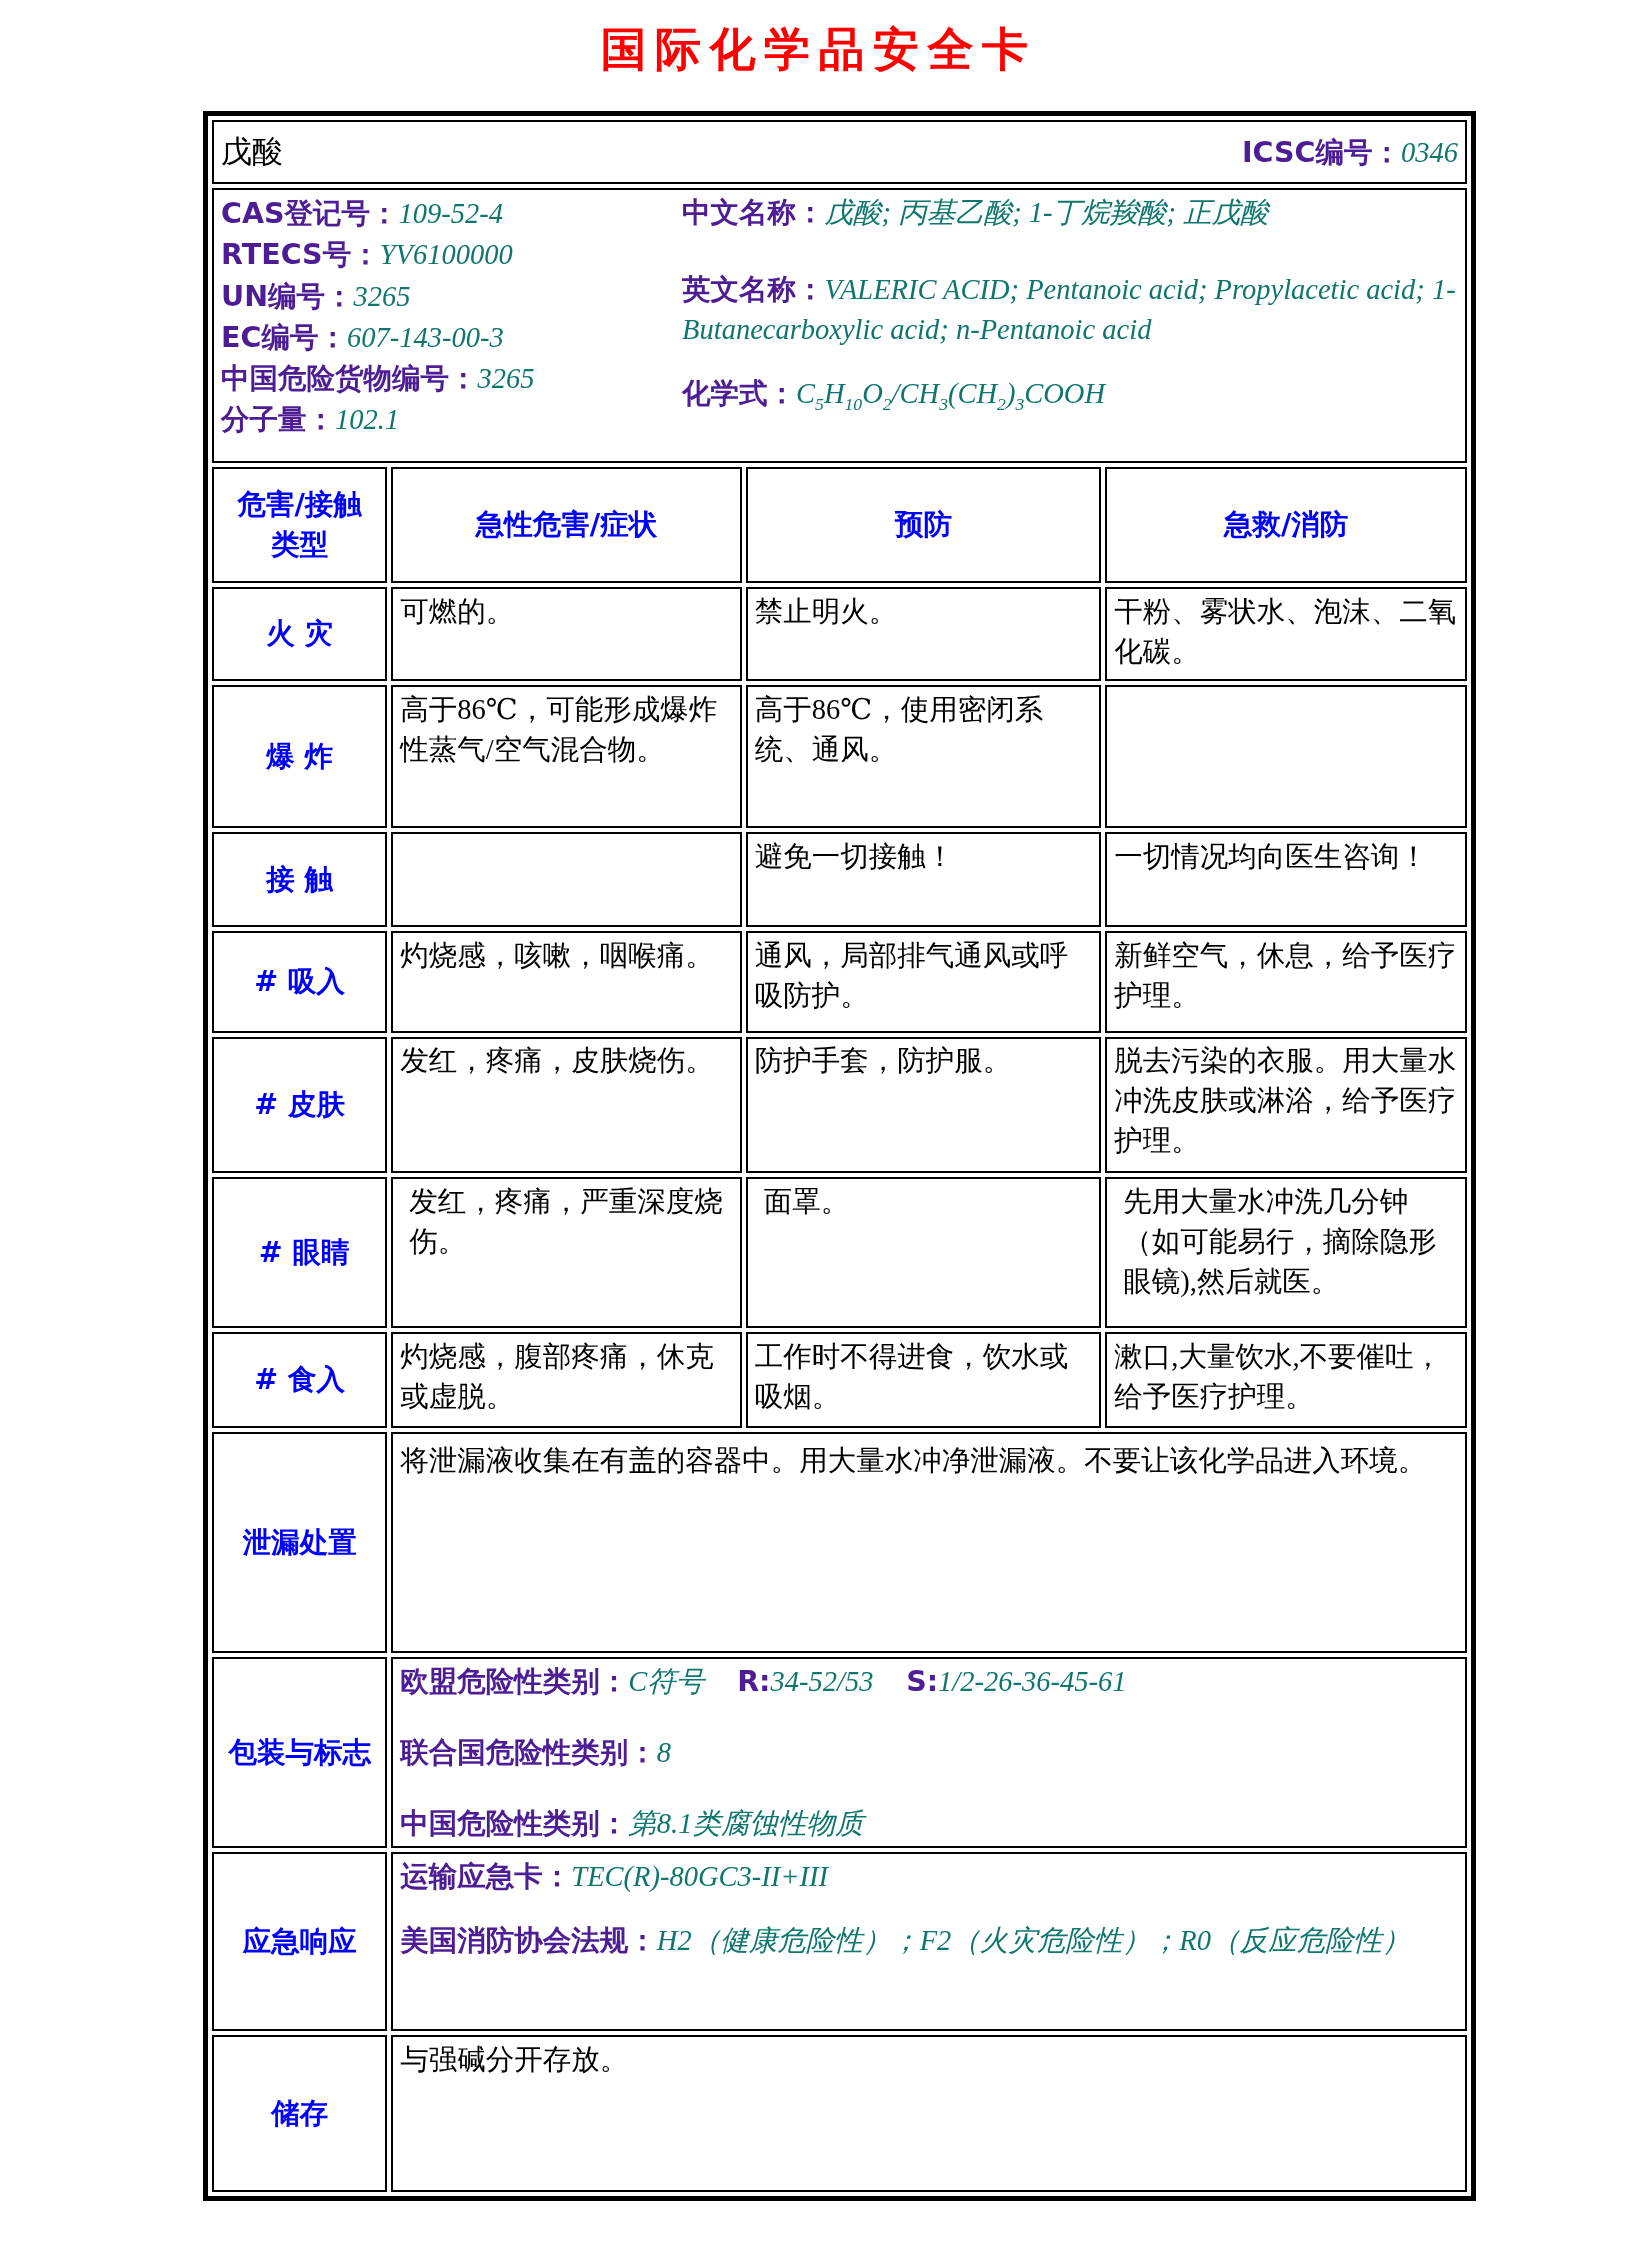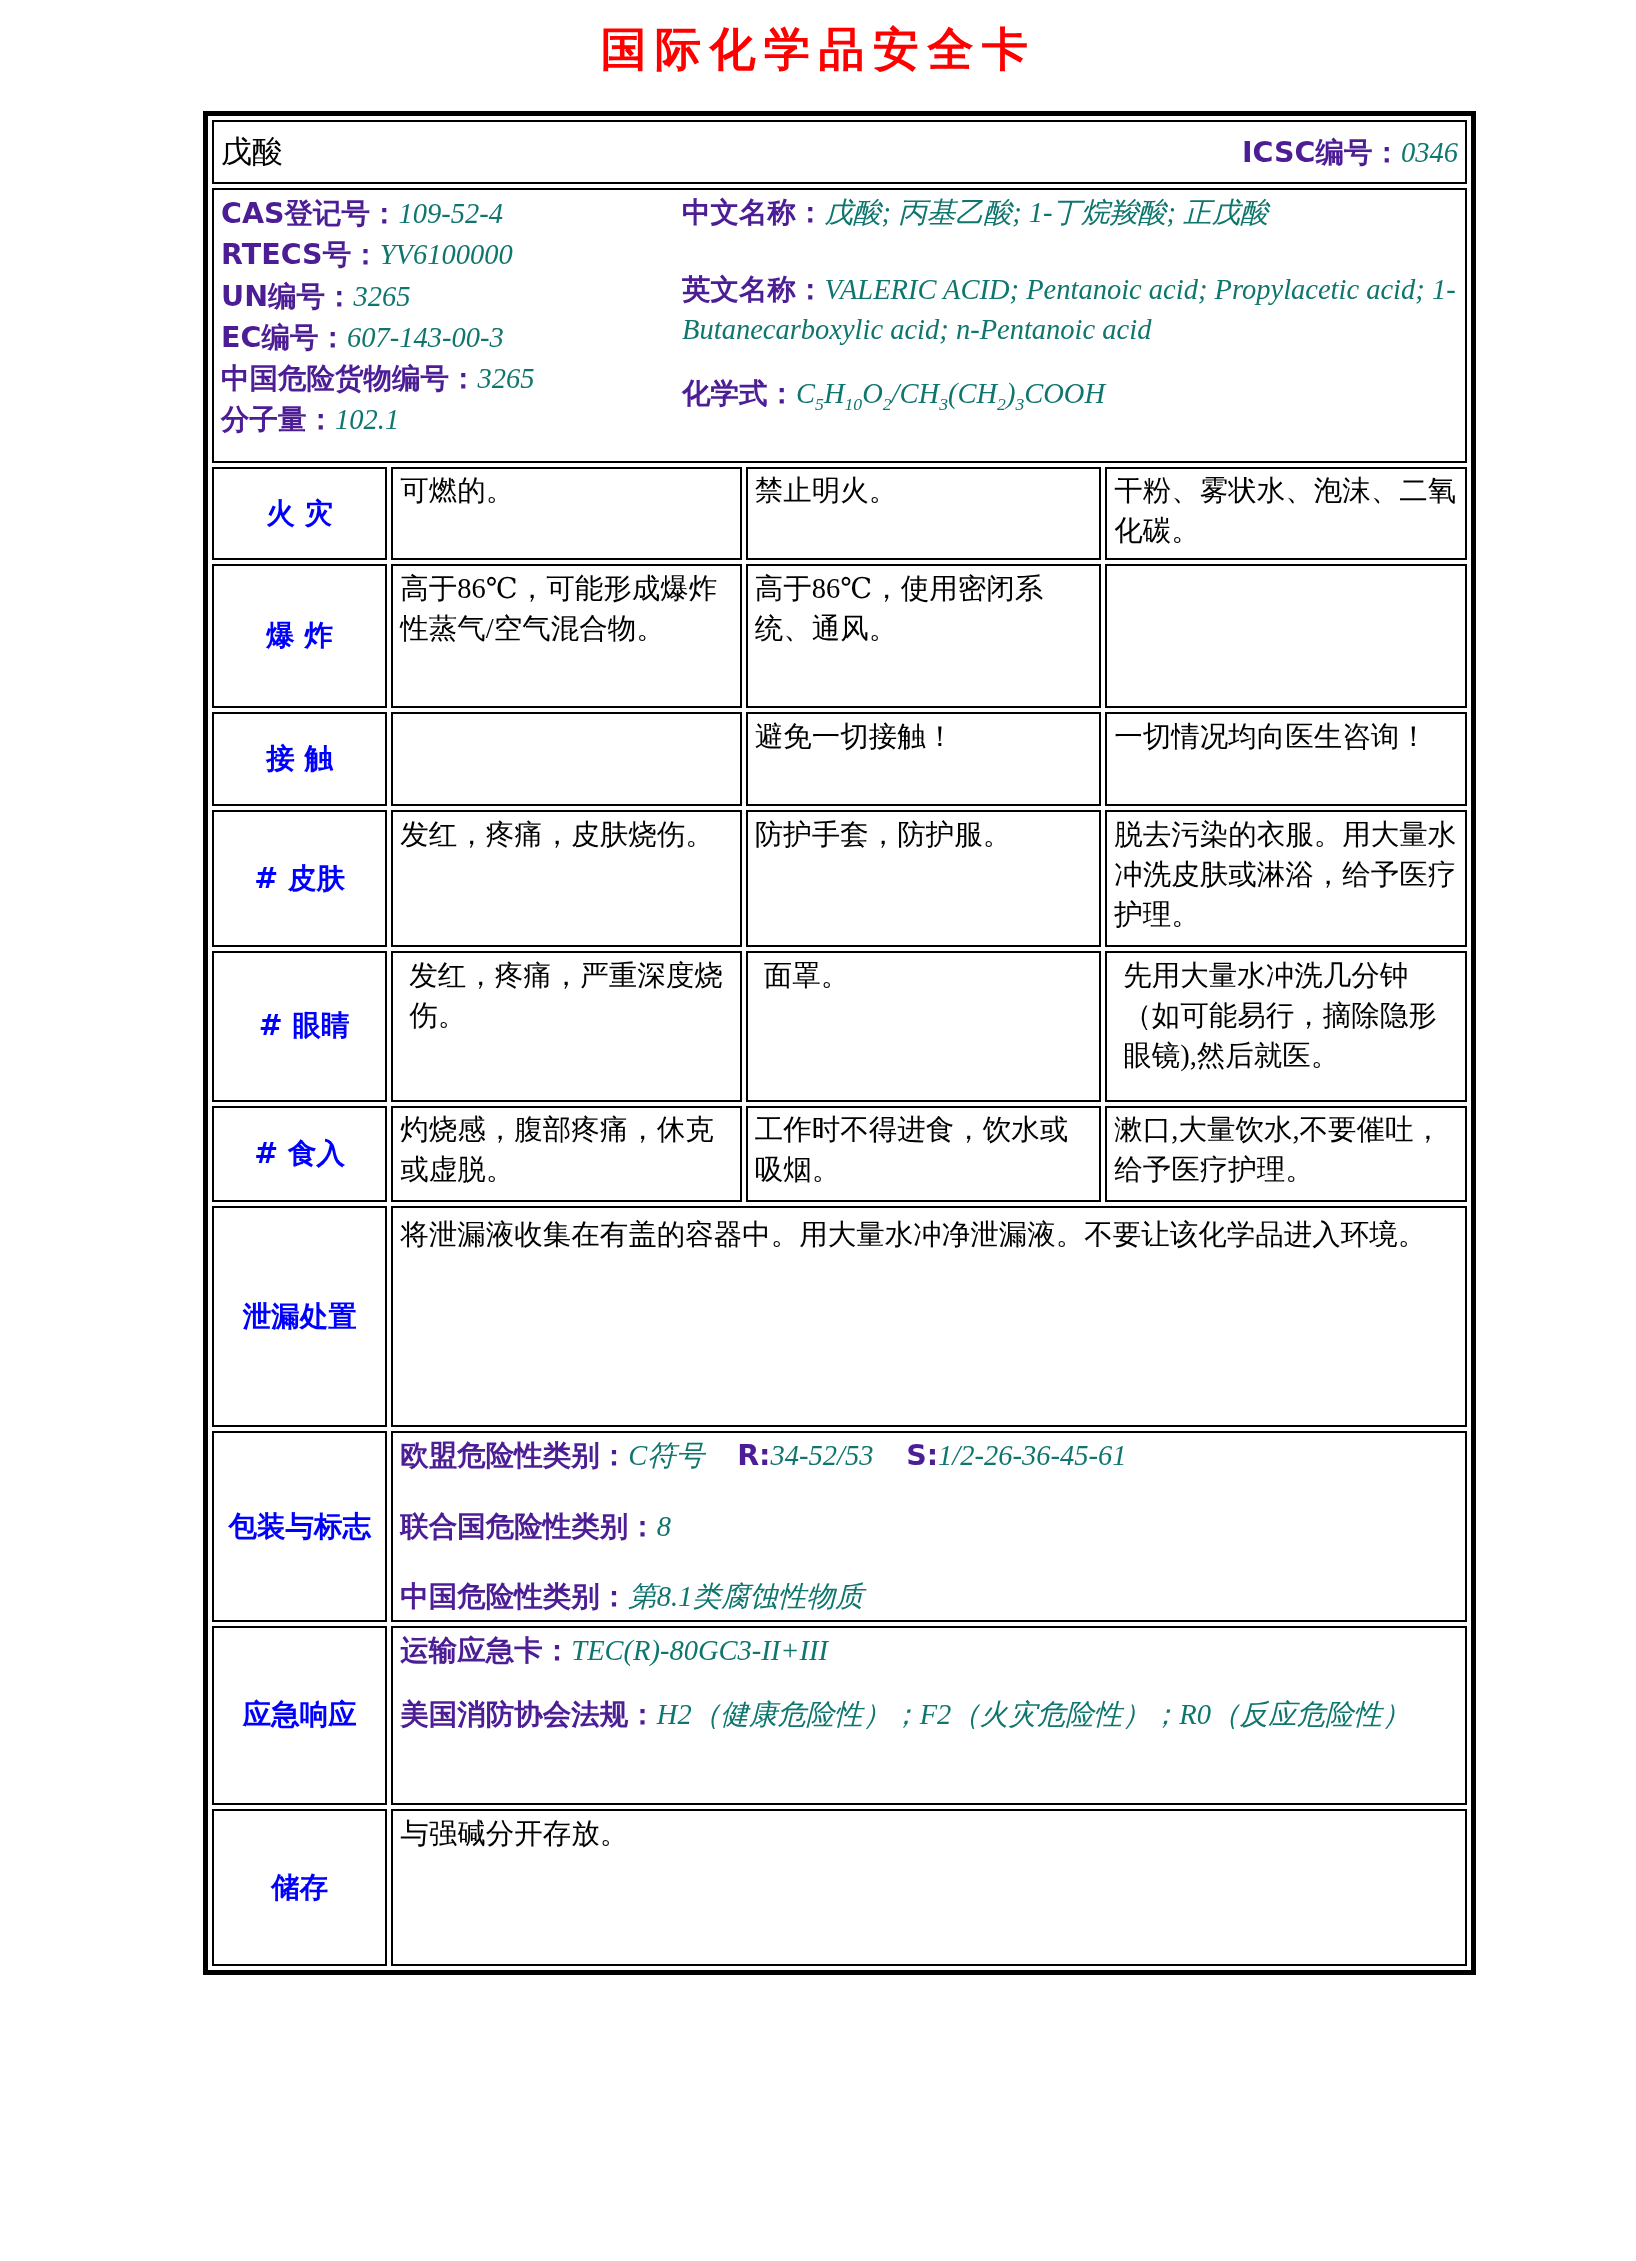--- a/index.html
+++ b/index.html
@@ -128,39 +128,52 @@
         </div>
         <div class="names-col">
           <div class="blk-cn"><span class="lbl">中文名称：</span><span class="val">戊酸; 丙基乙酸; 1-丁烷羧酸; 正戊酸</span></div>
           <div class="blk-en"><span class="lbl">英文名称：</span><span class="val">VALERIC ACID; Pentanoic acid; Propylacetic acid; 1-Butanecarboxylic acid; n-Pentanoic acid</span></div>
           <div><span class="lbl">化学式：</span><span class="val">C<sub>5</sub>H<sub>10</sub>O<sub>2</sub>/CH<sub>3</sub>(CH<sub>2</sub>)<sub>3</sub>COOH</span></div>
         </div>
       </div>
     </td>
   </tr>
 
+  <tr class="r-head">
+    <td class="th-type">危害/接触
+类型</td>
+    <td>急性危害/症状</td>
+    <td>预防</td>
+    <td>急救/消防</td>
+  </tr>
 
   <tr class="r-fire">
     <td class="type-cell">火 灾</td>
     <td>可燃的。</td>
     <td>禁止明火。</td>
     <td>干粉、雾状水、泡沫、二氧化碳。</td>
   </tr>
   <tr class="r-explosion">
     <td class="type-cell">爆 炸</td>
     <td>高于86℃，可能形成爆炸性蒸气/空气混合物。</td>
     <td>高于86℃，使用密闭系统、通风。</td>
     <td></td>
   </tr>
   <tr class="r-contact">
     <td class="type-cell">接 触</td>
     <td></td>
     <td>避免一切接触！</td>
     <td>一切情况均向医生咨询！</td>
   </tr>
+  <tr class="r-inhalation">
+    <td class="type-cell"># 吸入</td>
+    <td>灼烧感，咳嗽，咽喉痛。</td>
+    <td>通风，局部排气通风或呼吸防护。</td>
+    <td>新鲜空气，休息，给予医疗护理。</td>
+  </tr>
   <tr class="r-skin">
     <td class="type-cell"># 皮肤</td>
     <td>发红，疼痛，皮肤烧伤。</td>
     <td>防护手套，防护服。</td>
     <td>脱去污染的衣服。用大量水冲洗皮肤或淋浴，给予医疗护理。</td>
   </tr>
   <tr class="r-eyes">
     <td class="type-cell"># 眼睛</td>
     <td>发红，疼痛，严重深度烧伤。</td>
     <td>面罩。</td>

